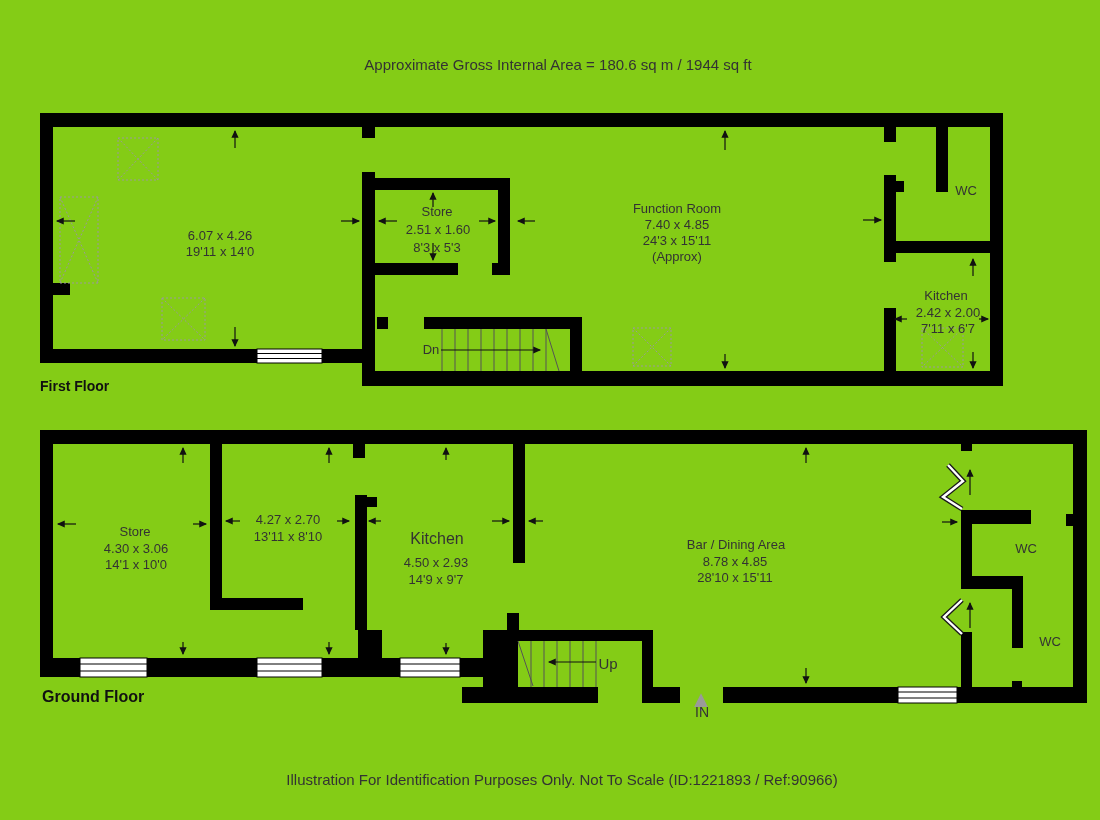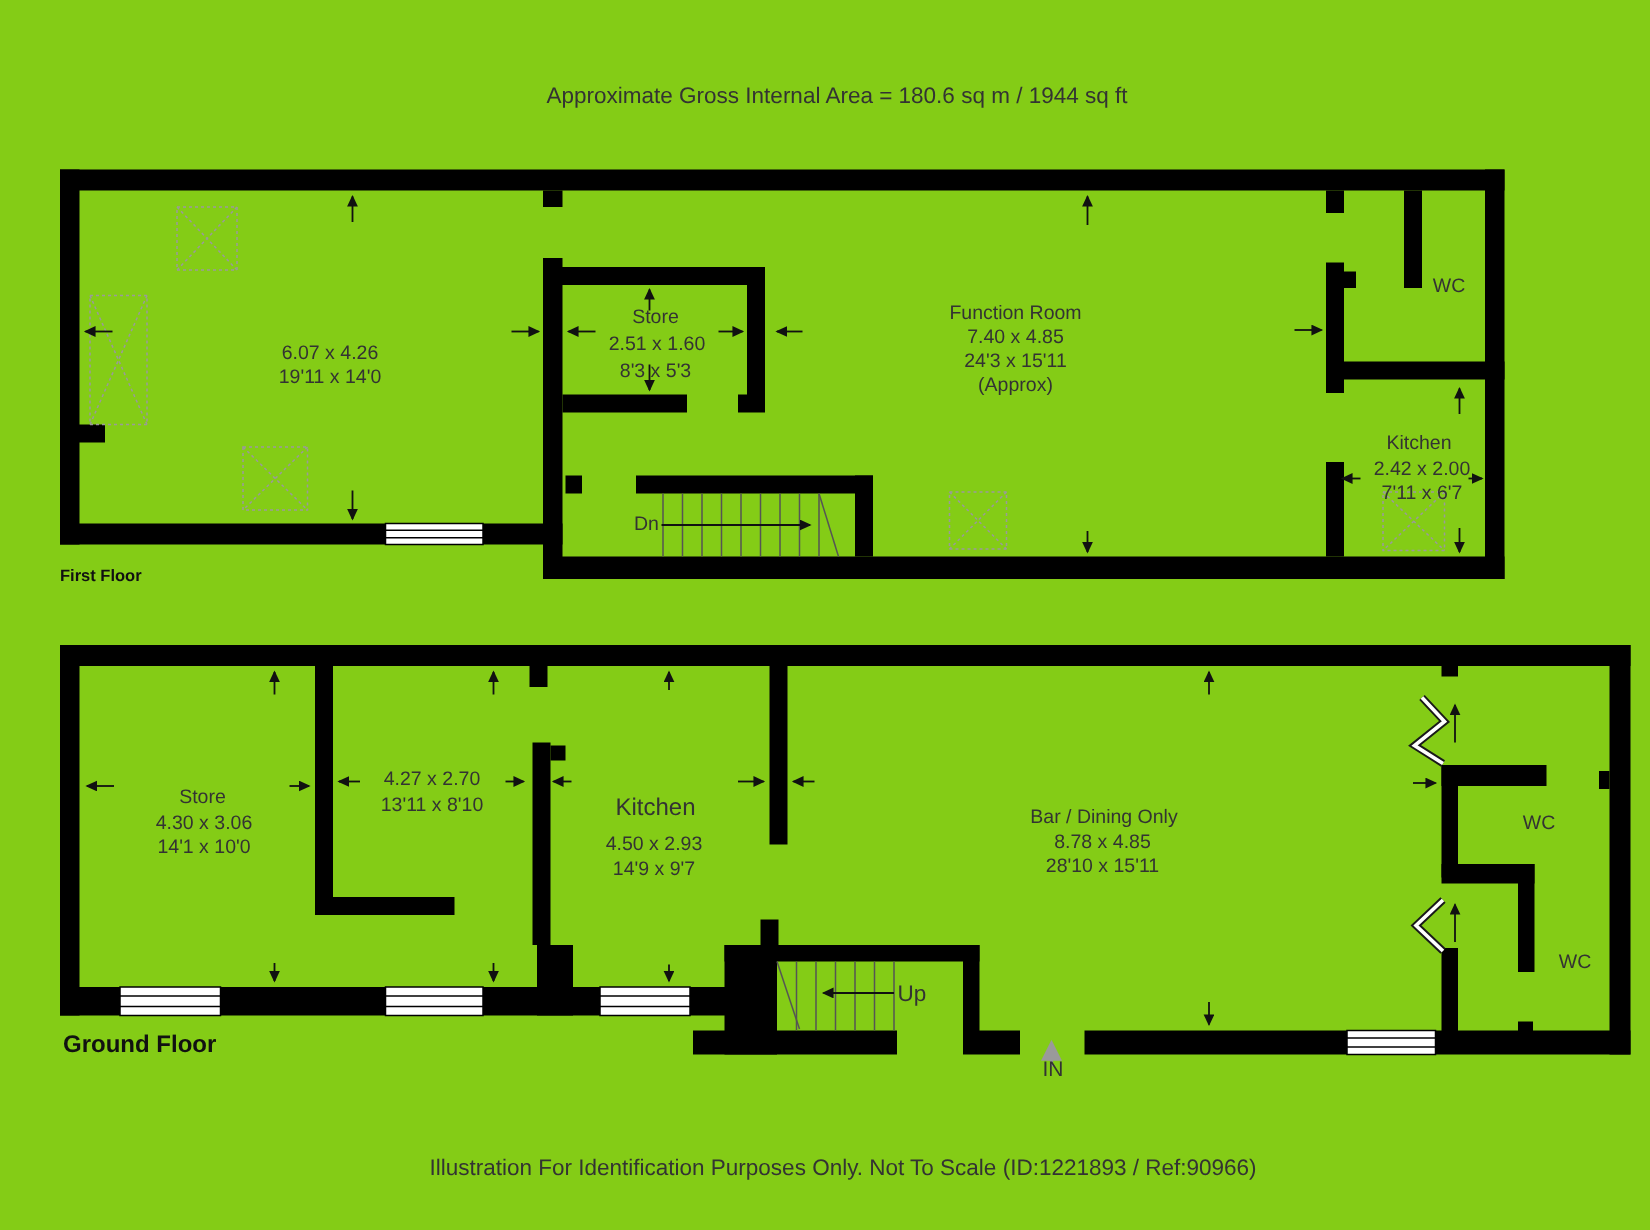--- a/index.html
+++ b/index.html
@@ -233,21 +233,21 @@
       <line class="dim" x1="806" y1="668" x2="806" y2="683" marker-end="url(#ah)"></line>
       <line class="dim" x1="543" y1="521" x2="529" y2="521" marker-end="url(#ah)"></line>
       <line class="dim" x1="942" y1="522" x2="957" y2="522" marker-end="url(#ah)"></line>
     </g>
   </g>
 </svg>
 
 <div class="lbl" style="left:558px;top:64px;font-size:15px;">Approximate Gross Internal Area = 180.6 sq m / 1944 sq ft</div>
 <div class="lbl" style="left:562px;top:779px;font-size:15px;">Illustration For Identification Purposes Only. Not To Scale (ID:1221893 / Ref:90966)</div>
 
-<div class="floor-title" style="left:40px;top:378px;font-size:11px;">First Floor</div>
+<div class="floor-title" style="left:40px;top:378px;font-size:14px;">First Floor</div>
 <div class="floor-title" style="left:42px;top:688px;font-size:16px;">Ground Floor</div>
 
 <div class="lbl" style="left:220px;top:235px;">6.07 x 4.26</div>
 <div class="lbl" style="left:220px;top:251px;">19'11 x 14'0</div>
 
 <div class="lbl" style="left:437px;top:211px;">Store</div>
 <div class="lbl" style="left:438px;top:229px;text-align:right;">2.51 x 1.60</div>
 <div class="lbl" style="left:437px;top:247px;">8'3 x 5'3</div>
 
 <div class="lbl" style="left:677px;top:208px;">Function Room</div>
@@ -267,21 +267,21 @@
 <div class="lbl" style="left:136px;top:548px;">4.30 x 3.06</div>
 <div class="lbl" style="left:136px;top:564px;">14'1 x 10'0</div>
 
 <div class="lbl" style="left:288px;top:519px;">4.27 x 2.70</div>
 <div class="lbl" style="left:288px;top:536px;">13'11 x 8'10</div>
 
 <div class="lbl" style="left:437px;top:539px;font-size:16px;">Kitchen</div>
 <div class="lbl" style="left:436px;top:562px;">4.50 x 2.93</div>
 <div class="lbl" style="left:436px;top:579px;">14'9 x 9'7</div>
 
-<div class="lbl" style="left:736px;top:544px;">Bar / Dining Only</div>
+<div class="lbl" style="left:736px;top:544px;">Bar / Dining Area</div>
 <div class="lbl" style="left:735px;top:561px;">8.78 x 4.85</div>
 <div class="lbl" style="left:735px;top:577px;">28'10 x 15'11</div>
 
 <div class="lbl" style="left:1026px;top:548px;">WC</div>
 <div class="lbl" style="left:1050px;top:641px;">WC</div>
 
 <div class="lbl" style="left:608px;top:663px;font-size:15px;">Up</div>
 <div class="lbl" style="left:702px;top:712px;font-size:14px;">IN</div>
 
 </div>

